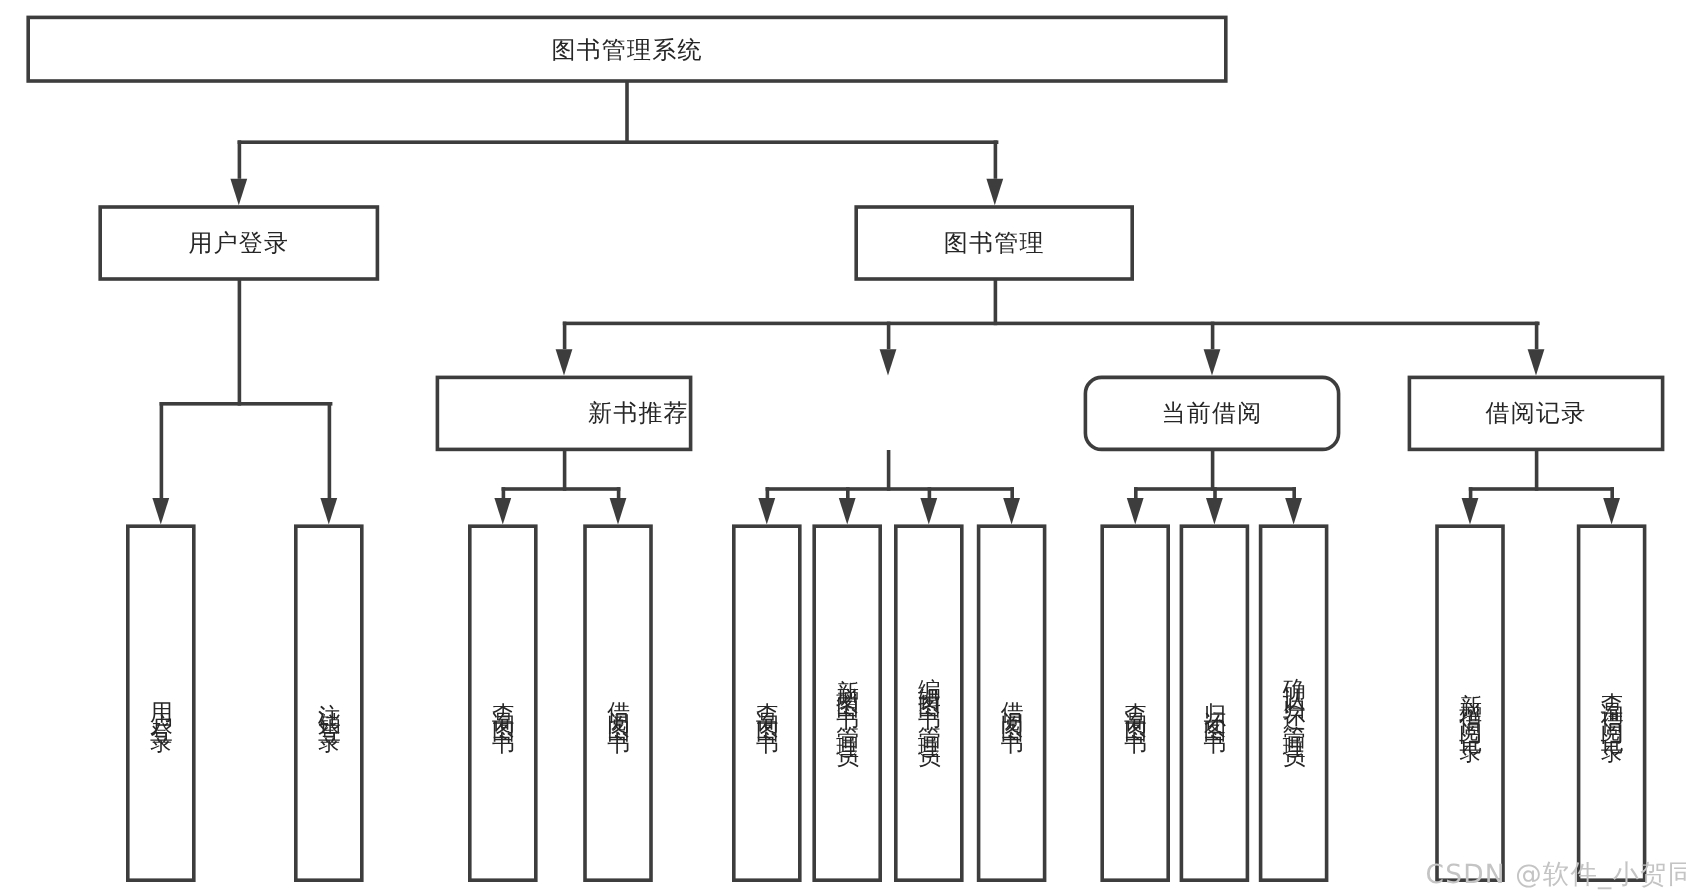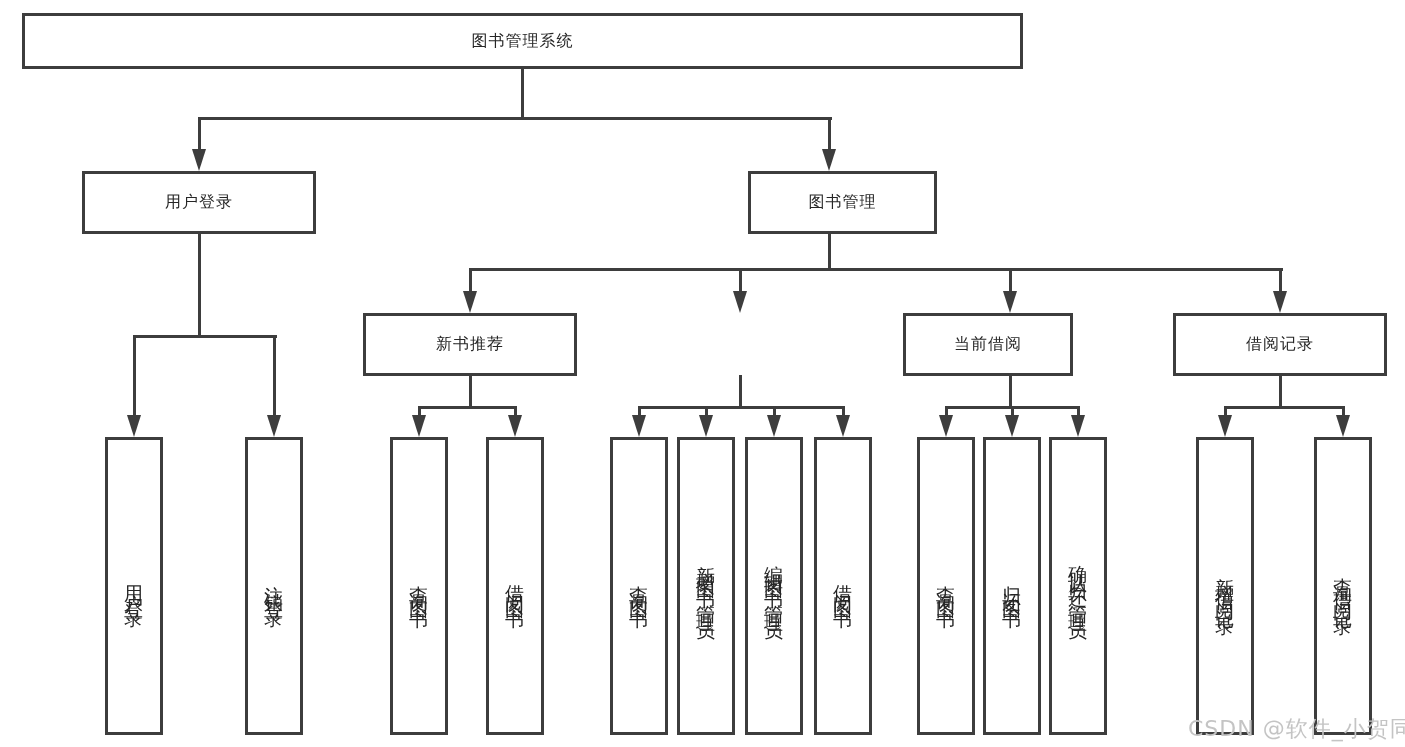--- a/index.html
+++ b/index.html
@@ -15,21 +15,21 @@
     position: absolute;
     box-sizing: border-box;
     background: #ffffff;
     border: 3px solid #3d3d3d;
     display: flex;
     align-items: center;
     justify-content: center;
     color: #262626;
   }
   .node.branch span {
-    font-size: 16px;
+    font-size: 20px;
     letter-spacing: 1px;
     white-space: nowrap;
     font-family: Liberation Serif, serif;
   }
   .node.leaf { width: 58px; height: 298px; top: 437px; }
   .vtext {
     writing-mode: vertical-rl;
     text-orientation: mixed;
     font-size: 19px;
     letter-spacing: 8px;
@@ -67,21 +67,21 @@
   <div class="vl" style="left:520.5px; top:68px; height:52px;"></div>
   <div class="hl" style="left:197.5px; top:117px; width:634px;"></div>
   <div class="vl" style="left:197.5px; top:117px; height:32px;"></div>
   <div class="ah" style="left:192px; top:149px;"></div>
   <div class="vl" style="left:827.5px; top:117px; height:32px;"></div>
   <div class="ah" style="left:822px; top:149px;"></div>
 
   <div class="node branch" style="left:82px; top:171px; width:234px; height:63px;">
     <span>用户登录</span>
   </div>
-  <div class="node branch" style="left:748px; top:171px; width:189px; height:63px;">
+  <div class="node branch" style="left:712px; top:171px; width:233px; height:63px;">
     <span>图书管理</span>
   </div>
 
   <div class="vl" style="left:197.5px; top:233px; height:105px;"></div>
   <div class="hl" style="left:132.5px; top:335px; width:144px;"></div>
   <div class="vl" style="left:132.5px; top:335px; height:80px;"></div>
   <div class="ah" style="left:127px; top:415px;"></div>
   <div class="vl" style="left:272.5px; top:335px; height:80px;"></div>
   <div class="ah" style="left:267px; top:415px;"></div>
 
@@ -89,24 +89,24 @@
   <div class="hl" style="left:468.5px; top:268px; width:814px;"></div>
   <div class="vl" style="left:468.5px; top:268px; height:23px;"></div>
   <div class="ah" style="left:463px; top:291px;"></div>
   <div class="vl" style="left:738.5px; top:268px; height:23px;"></div>
   <div class="ah" style="left:733px; top:291px;"></div>
   <div class="vl" style="left:1008.5px; top:268px; height:23px;"></div>
   <div class="ah" style="left:1003px; top:291px;"></div>
   <div class="vl" style="left:1278.5px; top:268px; height:23px;"></div>
   <div class="ah" style="left:1273px; top:291px;"></div>
 
-  <div class="node branch" style="left:363px; top:313px; width:214px; height:63px;">
+  <div class="node branch" style="left:363px; top:313px; width:214px; height:63px;justify-content:flex-end;">
     <span>新书推荐</span>
   </div>
-  <div class="node branch" style="left:903px; top:313px; width:170px; height:63px;">
+  <div class="node branch" style="left:903px; top:313px; width:214px; height:63px;border-radius:15px;">
     <span>当前借阅</span>
   </div>
   <div class="node branch" style="left:1173px; top:313px; width:214px; height:63px;">
     <span>借阅记录</span>
   </div>
 
   <div class="vl" style="left:468.5px; top:375px; height:34px;"></div>
   <div class="vl" style="left:738.5px; top:375px; height:34px;"></div>
   <div class="vl" style="left:1008.5px; top:375px; height:34px;"></div>
   <div class="vl" style="left:1278.5px; top:375px; height:34px;"></div>

